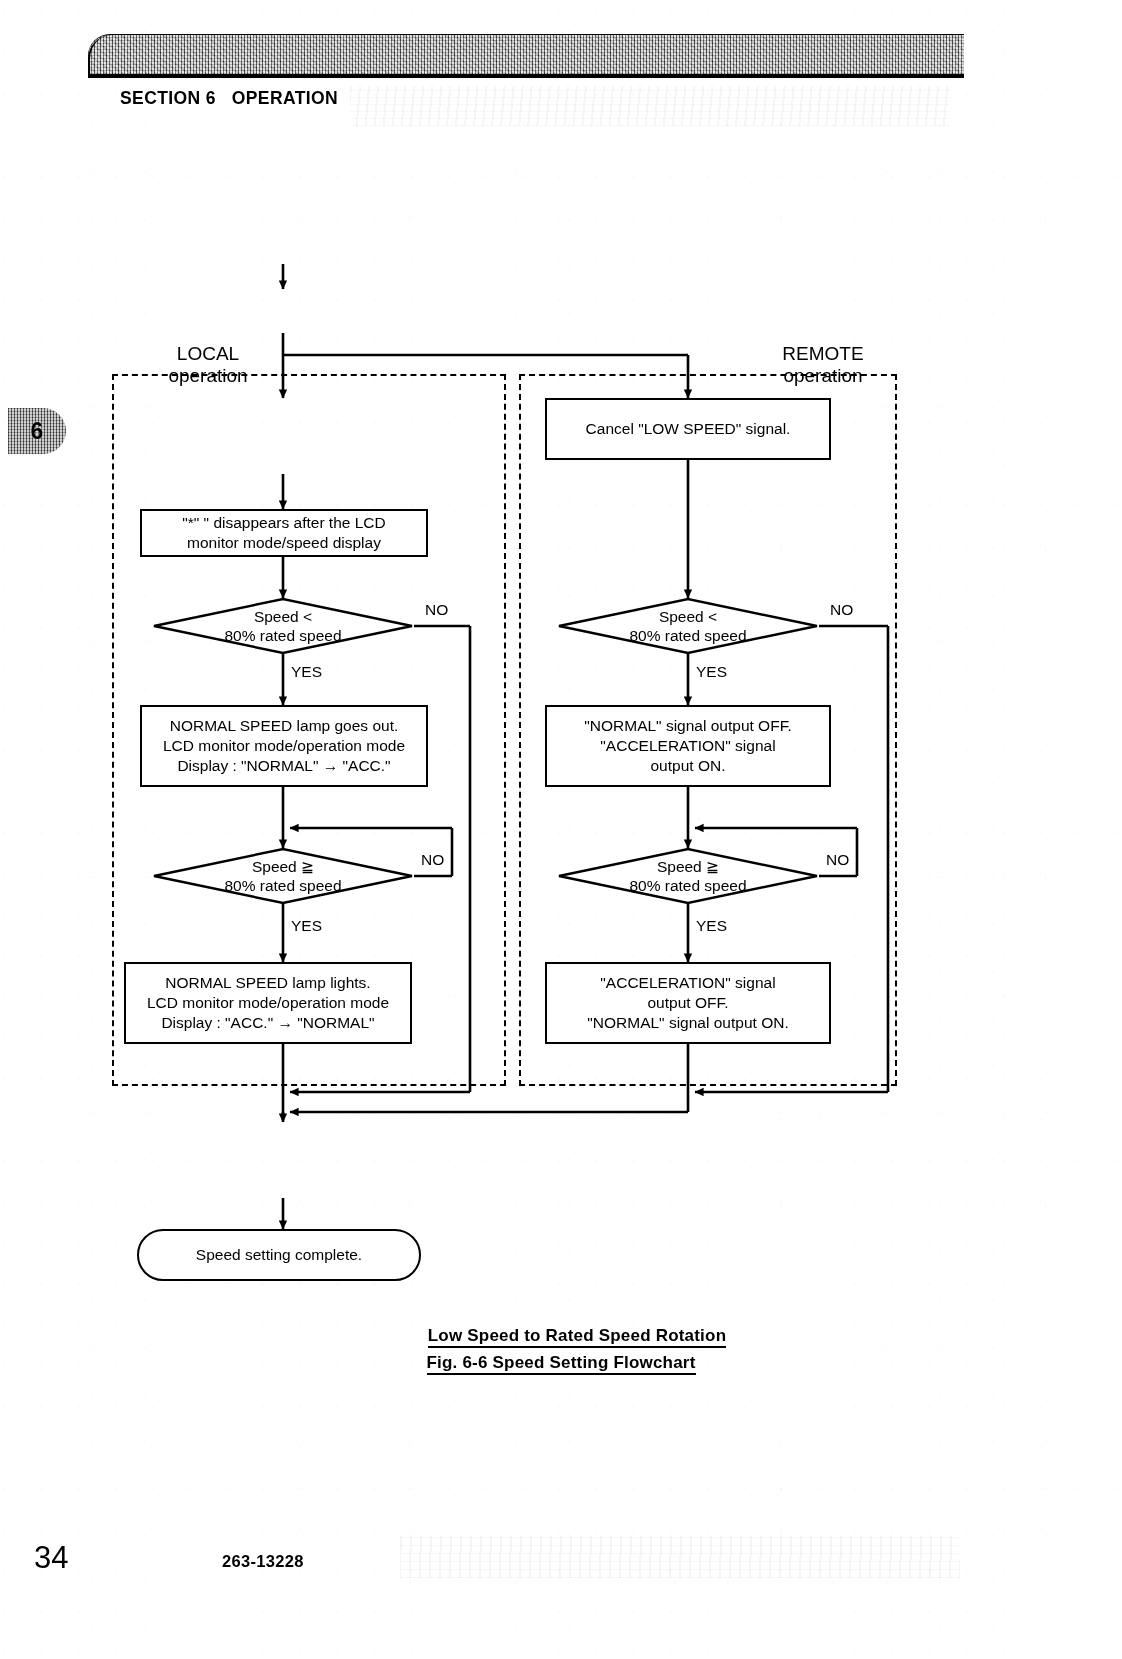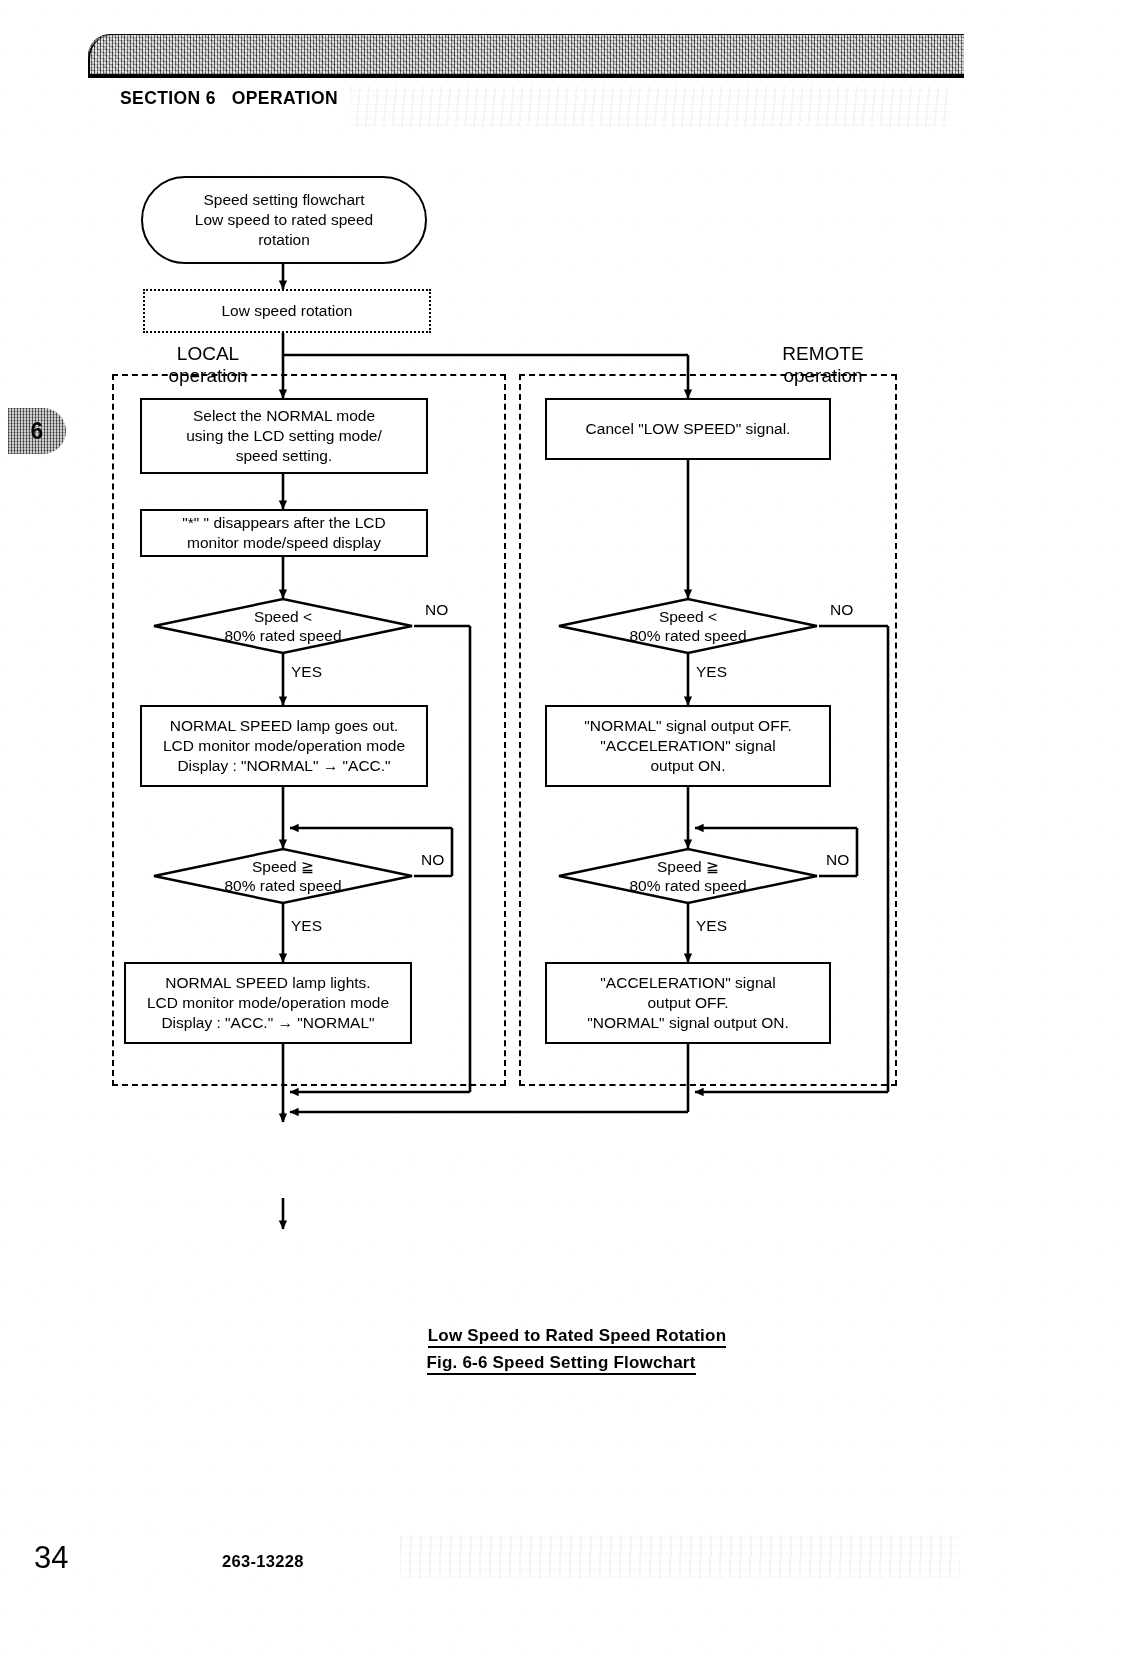--- a/index.html
+++ b/index.html
@@ -240,35 +240,22 @@
   </svg>
 
   <div class="group-box" style="left:112px; top:374px; width:394px; height:712px;"></div>
   <div class="group-box" style="left:519px; top:374px; width:378px; height:712px;"></div>
 
   <div class="grp-label" style="left:148px; top:343px; width:120px;">LOCAL
 operation</div>
   <div class="grp-label" style="left:748px; top:343px; width:150px;">REMOTE
 operation</div>
 
-  <div class="node stadium" style="left:141px; top:176px; width:286px; height:88px;">
-    <div class="txt">Speed setting flowchart
-Low speed to rated speed
-rotation</div>
-  </div>
-
-  <div class="node dotted" style="left:143px; top:289px; width:288px; height:44px;">
-    <div class="txt">Low speed rotation</div>
-  </div>
-
-  <div class="node box" style="left:140px; top:398px; width:288px; height:76px;">
-    <div class="txt">Select the NORMAL mode
-using the LCD setting mode/
-speed setting.</div>
-  </div>
+
+
 
   <div class="node box" style="left:140px; top:509px; width:288px; height:48px;">
     <div class="txt">"*" " disappears after the LCD
 monitor mode/speed display</div>
   </div>
 
   <div class="diamond" style="left:152px; top:598px; width:262px; height:56px;">
     <svg width="262" height="56" style="position:absolute;left:0;top:0;">
       <polygon points="131,1 260,28 131,55 2,28" fill="#fff" stroke="#000" stroke-width="2.4"></polygon>
     </svg>
@@ -330,20 +317,23 @@
   <div class="edge-label" style="left:825px; top:851px;">NO</div>
   <div class="edge-label" style="left:695px; top:917px;">YES</div>
 
   <div class="node box" style="left:545px; top:962px; width:286px; height:82px;">
     <div class="txt">"ACCELERATION" signal
 output OFF.
 "NORMAL" signal output ON.</div>
   </div>
 
 
+  <div class="node stadium" style="left:137px; top:1229px; width:284px; height:52px;">
+    <div class="txt">Speed setting complete.</div>
+  </div>
 </div>
 
 <div class="caption" style="top:1326px;padding-left:32px;">
   <span>Low Speed to Rated Speed Rotation</span>
 </div>
 <div class="caption" style="top:1353px;">
   <span>Fig. 6-6   Speed Setting Flowchart</span>
 </div>
 
 <div class="footer-page">34</div>

